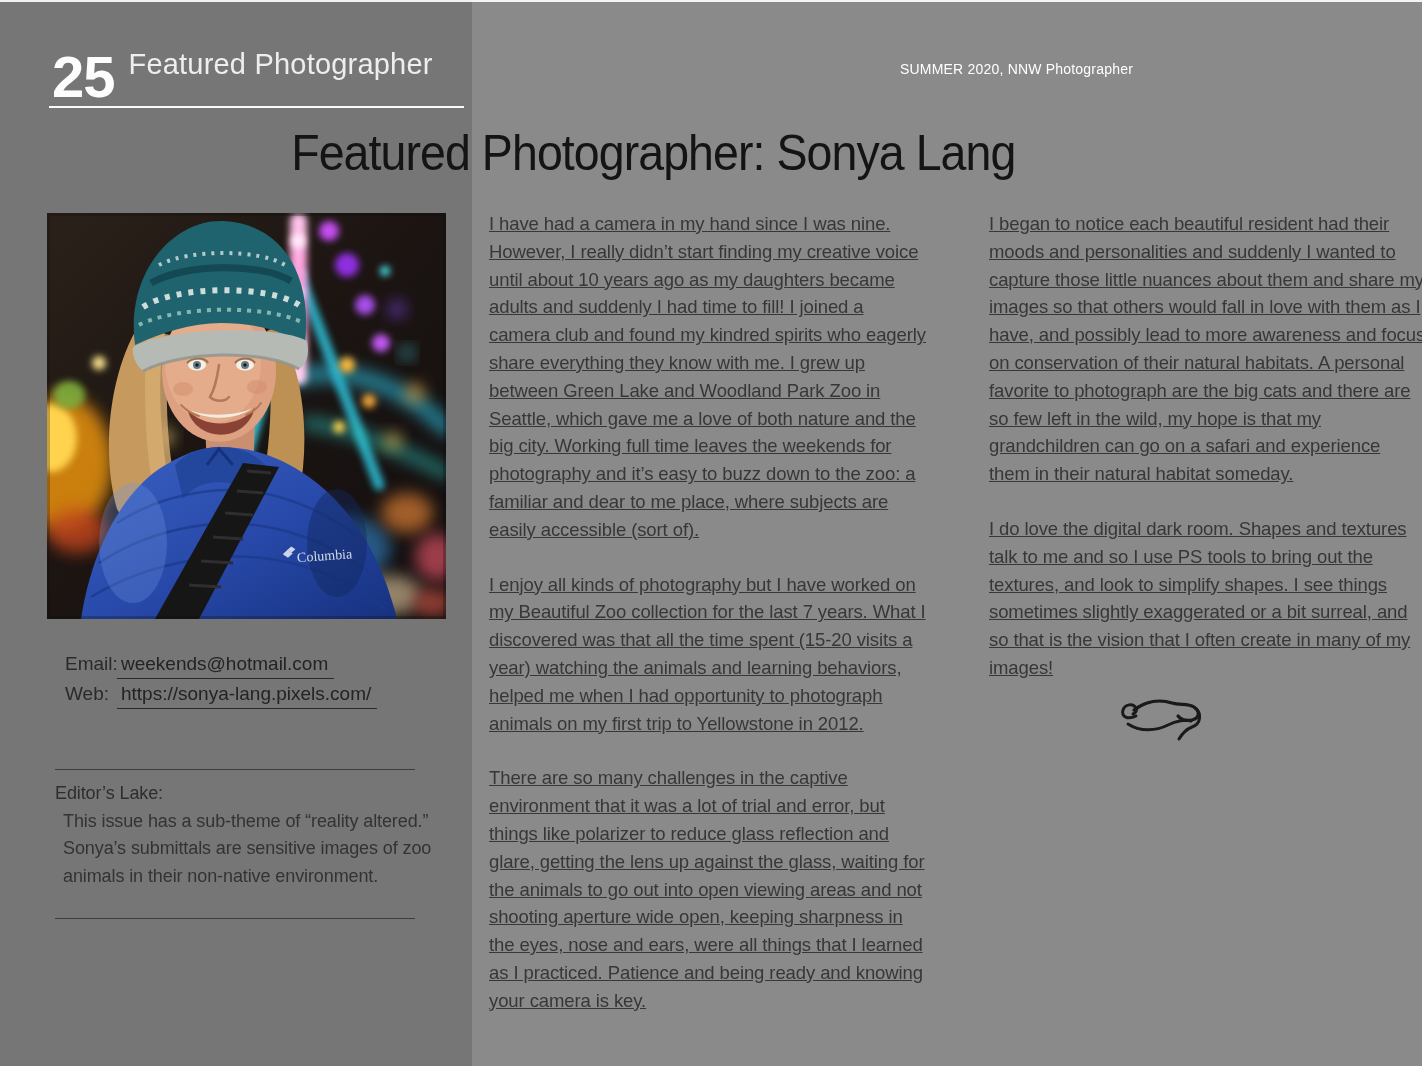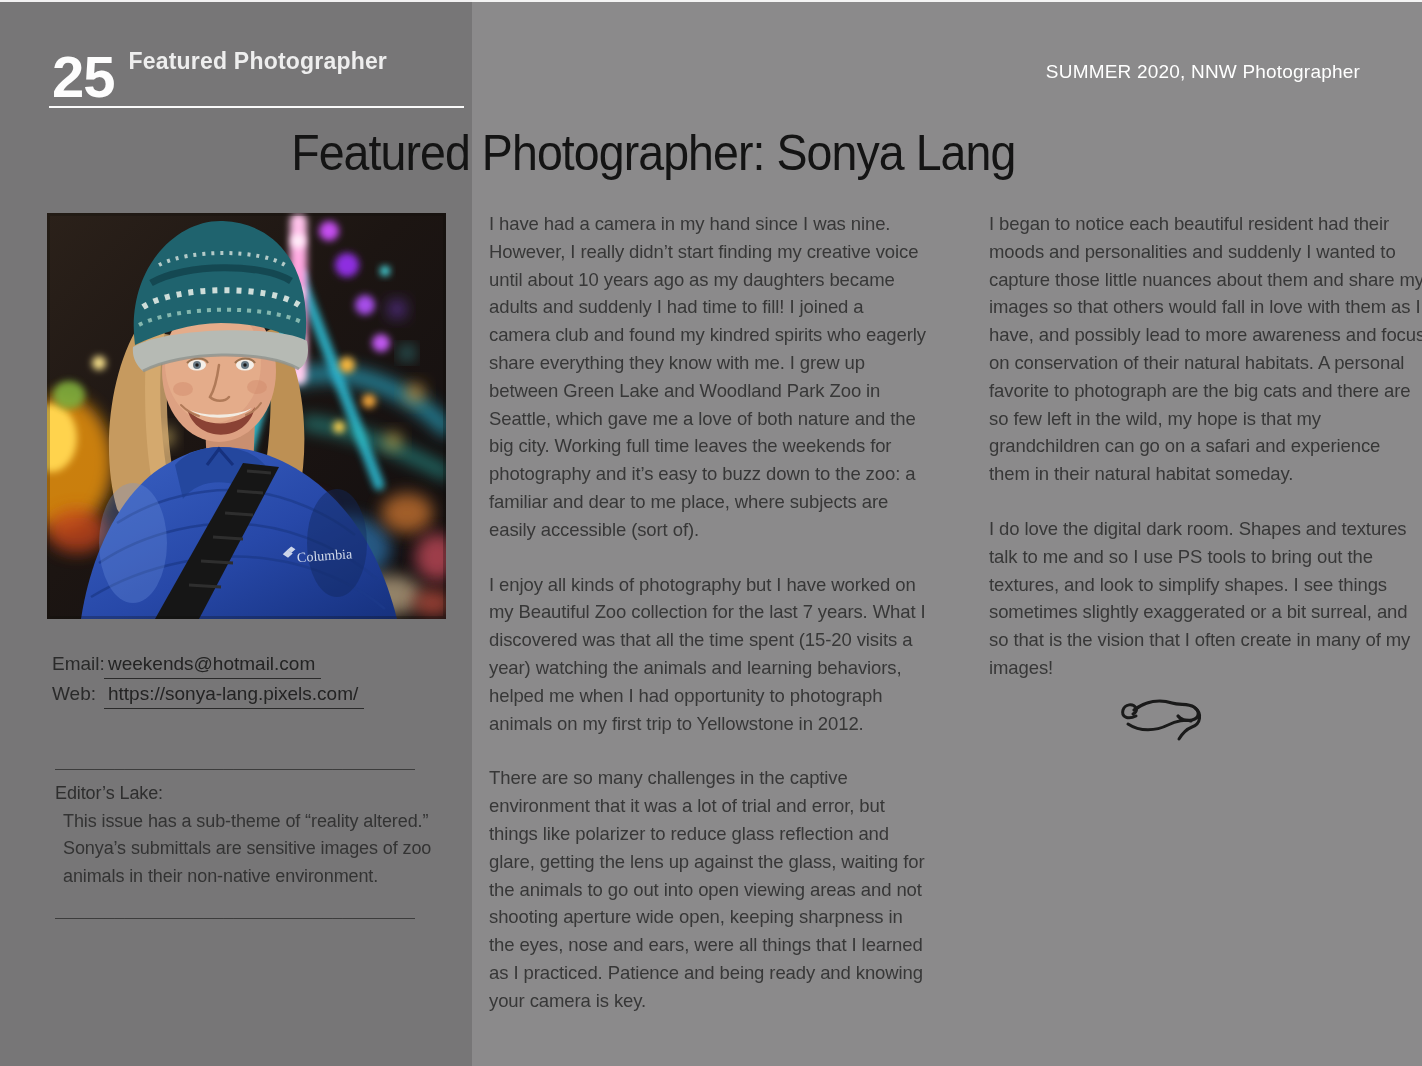--- a/index.html
+++ b/index.html
@@ -10,42 +10,42 @@
     -webkit-font-smoothing:antialiased;
   }
   .abs{position:absolute;}
   
   .top-hairline{left:0;top:0;width:1422px;height:2px;background:#ffffff;opacity:.9;}
   
   .sidebar{left:0;top:0;width:472px;height:1066px;background:#777677;}
   
   .pagenum-row{left:52px;top:48px;display:flex;align-items:flex-start;gap:14px;color:#ffffff;}
   .pagenum{font-size:58px;font-weight:700;line-height:1;letter-spacing:-1px;color:#fdfdfd;}
-  .section-label{font-size:23px;font-weight:700;color:#eeeeee;letter-spacing:.2px;}
+  .section-label{font-size:29px;font-weight:400;color:#eeeeee;letter-spacing:.2px;}
   .pagenum-rule{left:49px;top:106px;width:415px;height:2px;background:#fafafa;}
   
-  .issue-label{left:900px;top:61px;width:460px;text-align:right;font-size:19px;color:#ffffff;letter-spacing:.2px;}
+  .issue-label{left:900px;top:61px;width:460px;font-size:14px;color:#ffffff;letter-spacing:.2px;}
   
   .article-title{left:60px;top:124px;width:1180px;text-align:center;color:#141414;
     font-size:50px;font-weight:400;letter-spacing:-1px;transform:scaleX(.93);transform-origin:54% 50%;white-space:nowrap;}
   
   .portrait{left:47px;top:213px;width:399px;height:406px;display:block;}
   
-  .contact{left:52px;top:650px;width:400px;font-size:19px;color:#242424;line-height:28px;}
+  .contact{left:65px;top:650px;width:400px;font-size:19px;color:#242424;line-height:28px;}
   .contact-row{display:flex;align-items:baseline;margin-bottom:1px;}
   .contact-label{width:52px;color:#2a2a2a;}
   .contact-link{color:#232323;border-bottom:1.5px solid #2a2a2a;padding:0 6px 0 4px;text-decoration:none;}
   
   .editors-note{left:55px;top:750px;width:380px;color:#333333;font-size:18px;line-height:27.5px;letter-spacing:-.1px;}
   .note-divider{color:#3c3c3c;font-size:18px;line-height:20px;white-space:nowrap;overflow:hidden;width:360px;}
   .note-heading{margin-top:10px;color:#2e2e2e;}
   .note-line{color:#333333;margin-left:8px;}
   .note-divider.bottom{margin-top:9px;}
   
-  .col{top:210px;width:437px;font-size:18.5px;line-height:27.8px;color:#373737;letter-spacing:-.1px;}
+  .col{top:210px;width:437px;font-size:18.5px;line-height:27.8px;color:#373737;letter-spacing:-.1px;text-decoration:underline;}
   .col-1{left:489px;}
   .col-2{left:945px;margin-left:44px;}
   .col p{margin:0 0 27px 0;}
   
   .signature{left:1116px;top:694px;width:90px;height:50px;}
 </style>
 </head>
 <body>
 
 <div class="abs sidebar"></div>

